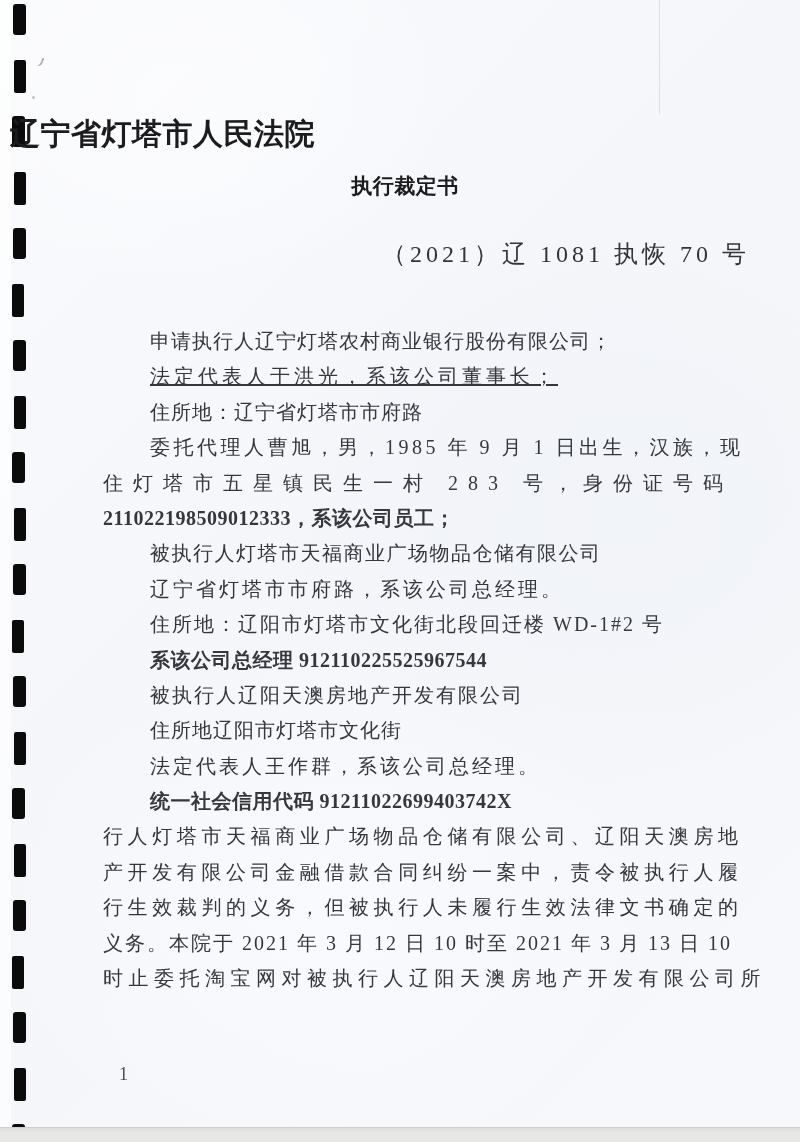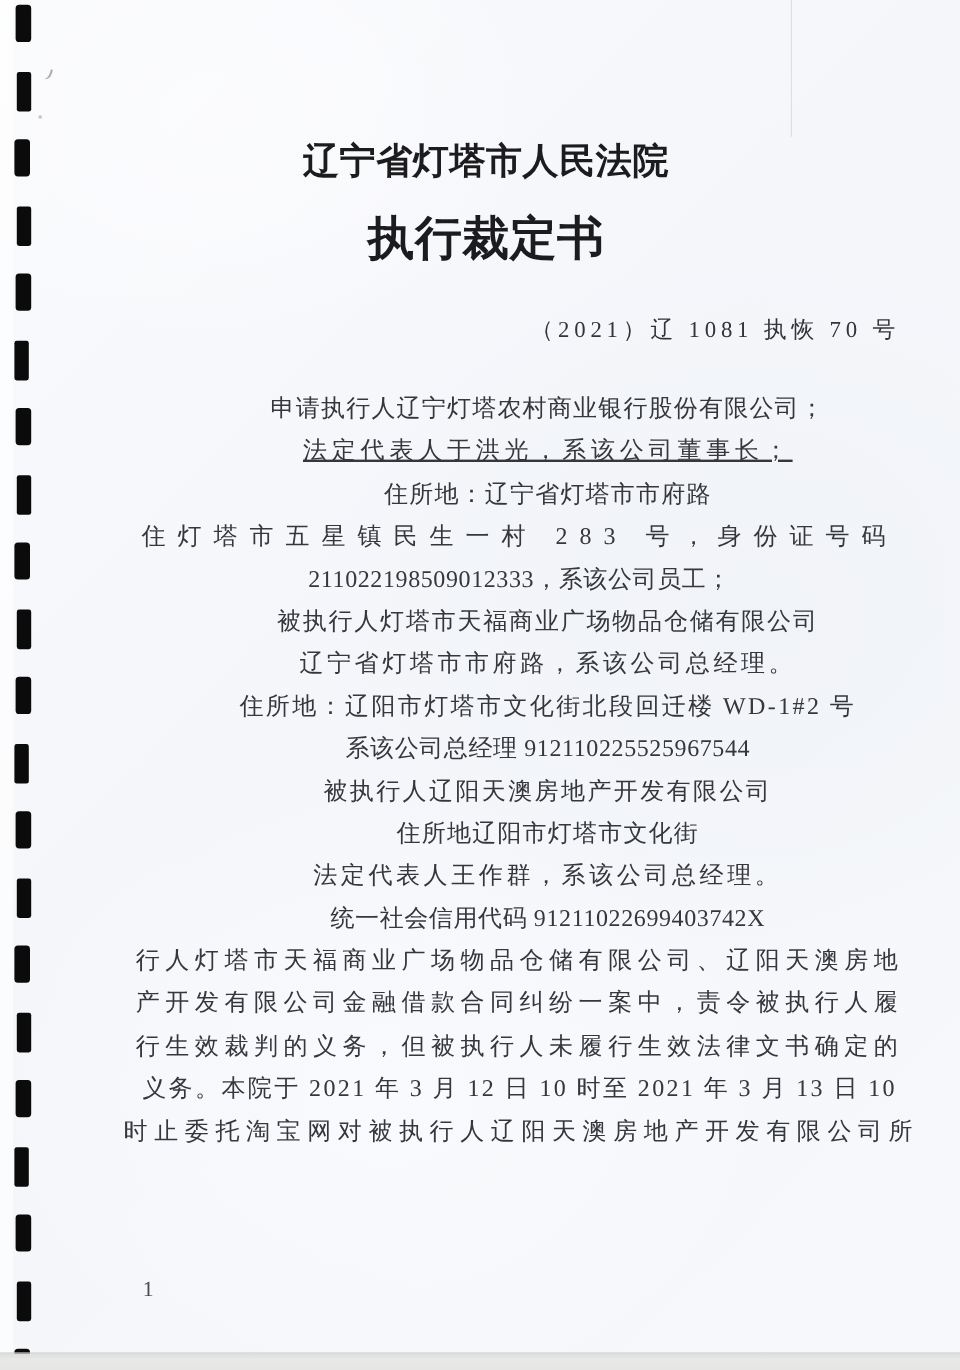--- a/index.html
+++ b/index.html
@@ -18,38 +18,38 @@
   }
   .left-strip{position:absolute;left:0;top:0;width:11px;height:100%;background:rgba(255,255,255,0.65);}
   .holes{position:absolute;left:13px;top:0;width:14px;height:100%;}
   .hole{position:absolute;left:0;width:13px;height:31px;background:#0b0b0b;border-radius:3px;}
   .hole:nth-child(even){height:33px;left:1px;width:12px;border-radius:2px;}
   .hole:nth-child(3n){left:-1px;}
   .crease{position:absolute;left:659px;top:0;width:1px;height:114px;background:rgba(175,182,196,0.35);}
   .speck1{position:absolute;left:37px;top:57px;width:4px;height:10px;border-right:2px solid #8d9098;border-radius:0 0 6px 0;transform:rotate(18deg);opacity:.7;}
   .speck2{position:absolute;left:32px;top:96px;width:3px;height:3px;background:#9aa0a8;border-radius:50%;opacity:.6;}
   .court-title{
-    position:absolute;left:10px;top:114px;width:790px;text-align:center;
+    position:absolute;left:10px;top:114px;width:790px;
     font-size:30px;font-weight:700;color:#1c1c1e;letter-spacing:0.5px;
   }
   .doc-type{
     position:absolute;left:10px;top:172px;width:790px;text-align:center;
-    font-size:39px;font-weight:700;color:#1c1c1e;letter-spacing:0.5px;
+    font-size:21px;font-weight:700;color:#1c1c1e;letter-spacing:0.5px;
   }
   .case-number{
     position:absolute;right:50px;top:238px;
-    font-size:19px;color:#33343a;letter-spacing:4px;white-space:nowrap;margin-top:24px;
+    font-size:24px;color:#33343a;letter-spacing:4px;white-space:nowrap;
   }
   .body-text{
     position:absolute;left:103px;top:324px;width:660px;
     font-size:20px;color:#36373d;
   }
-  .line{height:35.4px;line-height:35.4px;white-space:nowrap;letter-spacing:1px;text-align:center;}
+  .line{height:35.4px;line-height:35.4px;white-space:nowrap;letter-spacing:1px;}
   .ind{padding-left:47px;}
-  .ls05{letter-spacing:0.5px;} .ls15{letter-spacing:1.5px;} .ls2{letter-spacing:2px;font-family:Liberation Serif, serif;}
+  .ls05{letter-spacing:0.5px;font-weight:bold;} .ls15{letter-spacing:1.5px;} .ls2{letter-spacing:2px;font-family:Liberation Serif, serif;}
   .ls3{letter-spacing:3px;} .ls35{letter-spacing:3.5px;} .ls4{letter-spacing:4px;text-decoration:underline;}
   .ls46{letter-spacing:4.6px;} .ls48{letter-spacing:4.8px;} .ls55{letter-spacing:5.5px;}
   .ls10{letter-spacing:10px;}
   .page-number{
     position:absolute;left:119px;top:1064px;font-size:18px;color:#4a4c52;letter-spacing:0;
   }
   .bottom-edge{
     position:absolute;left:0;right:0;bottom:0;height:14px;
     background:linear-gradient(#dddddb,#e8e8e6 35%,#e6e6e4);
     border-top:1px solid #cfcfcd;
@@ -91,20 +91,21 @@
   <div class="speck2"></div>
 
   <div class="court-title">辽宁省灯塔市人民法院</div>
   <div class="doc-type">执行裁定书</div>
   <div class="case-number">（2021）辽 1081 执恢 70 号</div>
 
   <div class="body-text">
     <div class="line ind">申请执行人辽宁灯塔农村商业银行股份有限公司；</div>
     <div class="line ind ls4">法定代表人于洪光，系该公司董事长；</div>
     <div class="line ind">住所地：辽宁省灯塔市市府路</div>
+    <div class="line ind ls35">委托代理人曹旭，男，1985 年 9 月 1 日出生，汉族，现</div>
     <div class="line ls10">住灯塔市五星镇民生一村 283 号，身份证号码</div>
     <div class="line ls05">211022198509012333，系该公司员工；</div>
     <div class="line ind ls15">被执行人灯塔市天福商业广场物品仓储有限公司</div>
     <div class="line ind ls3">辽宁省灯塔市市府路，系该公司总经理。</div>
     <div class="line ind ls2">住所地：辽阳市灯塔市文化街北段回迁楼 WD-1#2 号</div>
     <div class="line ind ls05">系该公司总经理 912110225525967544</div>
     <div class="line ind ls2">被执行人辽阳天澳房地产开发有限公司</div>
     <div class="line ind">住所地辽阳市灯塔市文化街</div>
     <div class="line ind ls3">法定代表人王作群，系该公司总经理。</div>
     <div class="line ind ls05">统一社会信用代码 91211022699403742X</div>

